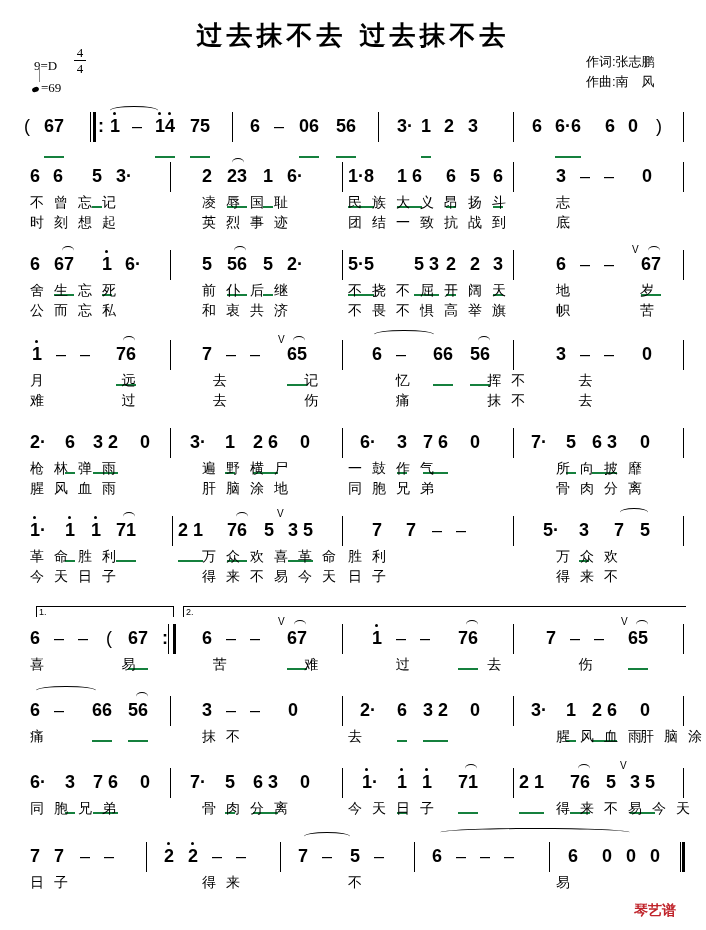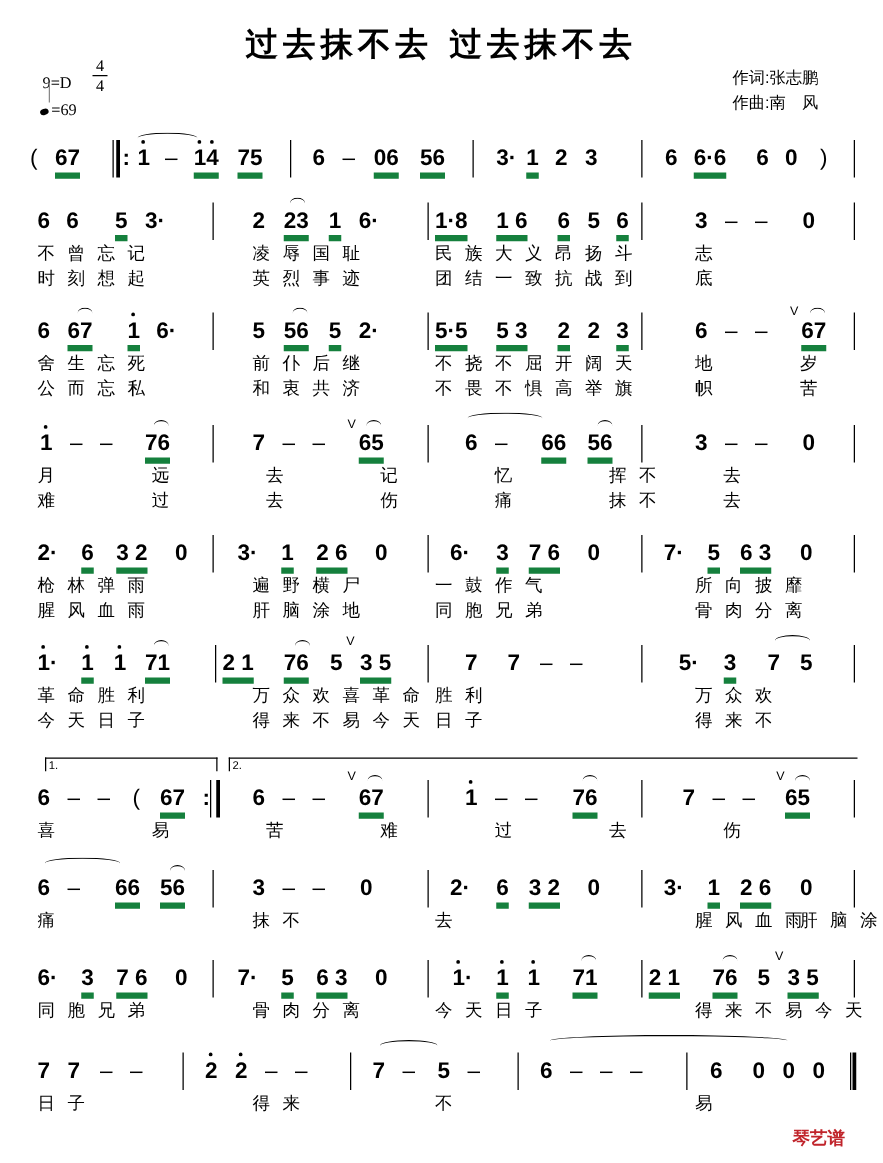--- a/index.html
+++ b/index.html
@@ -9,21 +9,21 @@
   .key { position:absolute; left:6px; top:6px; }
   .ts { position:absolute; left:46px; top:-6px; width:12px; text-align:center; line-height:13px; }
   .ts .line { border-top:1px solid #000; margin:1px 0; }
   .tempo { position:absolute; left:4px; top:28px; white-space:nowrap; }
   .tempo .note { display:inline-block; width:7px; height:5px; background:#000; border-radius:50%; transform:rotate(-20deg); margin-right:2px; }
   .tempo .stem { position:absolute; left:7px; top:-14px; width:1px; height:16px; background:#888; }
   .meta-right { position:absolute; left:586px; top:52px; font-size:13px; line-height:20px; }
   .row { position:absolute; left:0; width:706px; }
   .notes { position:absolute; left:0; height:30px; width:706px; }
   .n { position:absolute; font-weight:bold; font-size:18px; top:0; }
-  .u { border-bottom:5px solid #15803d; padding-bottom:1px; }
+  .u { border-bottom:2px solid #15803d; padding-bottom:19px; }
   .bar { position:absolute; width:1px; background:#000; height:30px; top:-4px; }
   .lyr { position:absolute; font-size:14px; white-space:nowrap; letter-spacing:0; }
   .lyr span { position:absolute; }
   .slur { position:absolute; border-top:1px solid #000; border-radius:50% 50% 0 0; height:8px; }
   .dot-above { position:absolute; width:3px; height:3px; background:#000; border-radius:50%; }
   .watermark { position:absolute; left:634px; top:902px; color:#c0242b; font-weight:bold; font-size:14px; }
   .volta { position:absolute; border-top:1px solid #000; border-left:1px solid #000; height:10px; font-size:9px; padding-left:2px; }
   .dbl { position:absolute; width:4px; border-left:1px solid #000; border-right:3px solid #000; height:30px; top:-4px; }
 </style>
 </head>
@@ -154,21 +154,21 @@
       <span class="dot-above" style="left:105px;top:-4px"></span>
     <span class="n" style="left:125px">6·</span>
     <span class="bar" style="left:170px"></span>
     <span class="n" style="left:202px">5</span>
     <span class="slur" style="left:234px;top:-8px;width:12px"></span>
     <span class="n u" style="left:227px">56</span>
     <span class="n u" style="left:263px">5</span>
     <span class="n" style="left:287px">2·</span>
     <span class="bar" style="left:342px"></span>
     <span class="n u" style="left:348px">5·5</span>
-    <span class="n u" style="left:397px">5 3</span>
+    <span class="n u" style="left:414px">5 3</span>
     <span class="n u" style="left:446px">2</span>
       <span class="n" style="left:470px">2</span>
       <span class="n u" style="left:493px">3</span>
     <span class="bar" style="left:513px"></span>
     <span class="n" style="left:556px">6</span>
     <span class="n" style="left:580px;font-weight:normal">–</span>
       <span class="n" style="left:604px;font-weight:normal">–</span>
     <span style="position:absolute;left:632px;top:-10px;font-size:10px">V</span>
     <span class="slur" style="left:648px;top:-8px;width:12px"></span>
     <span class="n u" style="left:641px">67</span>

